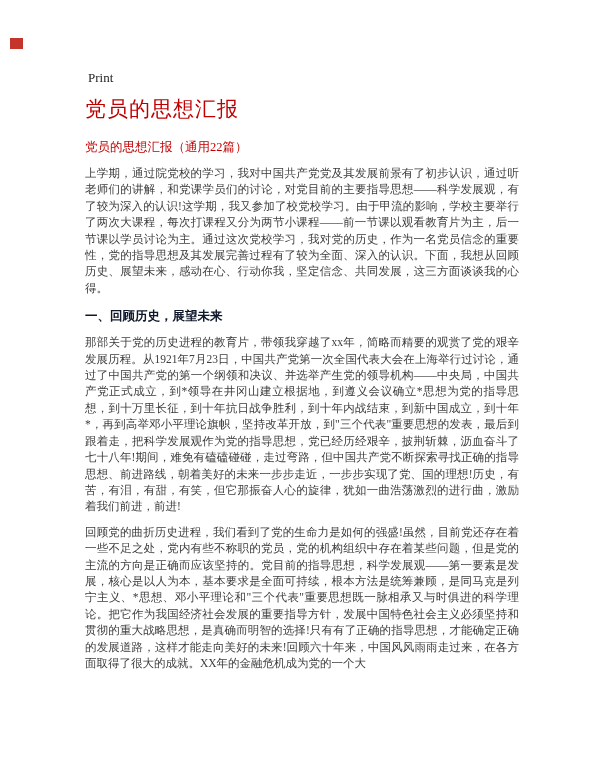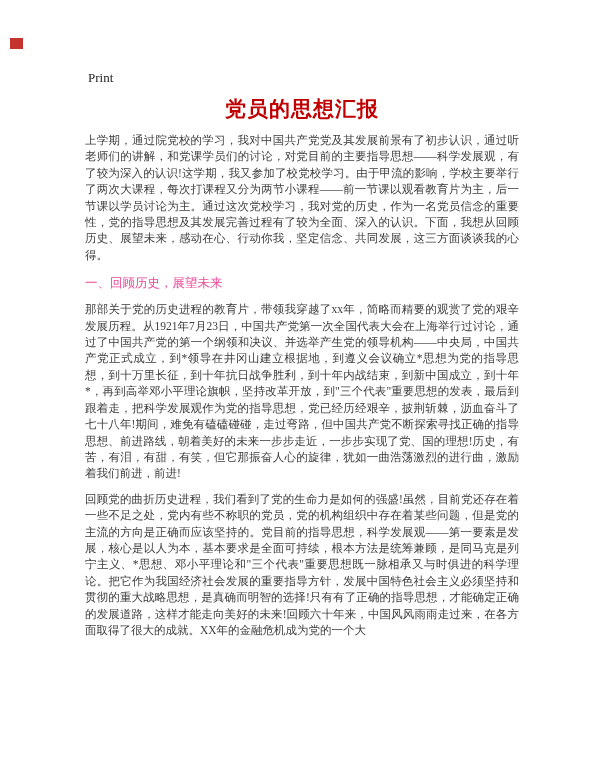--- a/index.html
+++ b/index.html
@@ -29,23 +29,22 @@
     cursor: pointer;
   }
   .content {
     position: absolute;
     left: 85px;
     top: 0;
     width: 434px;
   }
   .doc-title {
     margin: 95px 0 0 0;
-    text-align: center;
     font-size: 21px;
-    font-weight: bold;
+    font-weight: normal;
     color: #c00000;
     letter-spacing: 1px;
   }
   .doc-subtitle {
     margin: 16px 0 0 0;
     font-size: 12.5px;
     color: #c00000;
   }
   .section-heading {
     margin: 13px 0 0 0;
@@ -57,37 +56,38 @@
     font-size: 11.5px;
     line-height: 16.4px;
     color: #3c3c3c;
     text-align: justify;
   }
   .salutation { margin: 12px 0 0 0; }
   .para { margin: 9px 0 0 0; }
   .sub-heading {
     margin: 12px 0 0 0;
     font-size: 12.5px;
-    color: #ec4899;
-    font-weight: normal;
+    color: #0f172a;
+    font-weight: bold;
   }
 </style>
 </head>
 <body>
 
 <div class="page">
 
   <span class="corner-mark"></span>
 
   <a class="print-link">Print</a>
 
   <div class="content">
 
     <h1 class="doc-title">党员的思想汇报</h1>
 
+    <div class="doc-subtitle">党员的思想汇报（通用22篇）</div>
 
 
 
     <p class="body-text para">上学期，通过院党校的学习，我对中国共产党党及其发展前景有了初步认识，通过听老师们的讲解，和党课学员们的讨论，对党目前的主要指导思想——科学发展观，有了较为深入的认识!这学期，我又参加了校党校学习。由于甲流的影响，学校主要举行了两次大课程，每次打课程又分为两节小课程——前一节课以观看教育片为主，后一节课以学员讨论为主。通过这次党校学习，我对党的历史，作为一名党员信念的重要性，党的指导思想及其发展完善过程有了较为全面、深入的认识。下面，我想从回顾历史、展望未来，感动在心、行动你我，坚定信念、共同发展，这三方面谈谈我的心得。</p>
 
     <h3 class="sub-heading">一、回顾历史，展望未来</h3>
 
     <p class="body-text para">那部关于党的历史进程的教育片，带领我穿越了xx年，简略而精要的观赏了党的艰辛发展历程。从1921年7月23日，中国共产党第一次全国代表大会在上海举行过讨论，通过了中国共产党的第一个纲领和决议、并选举产生党的领导机构——中央局，中国共产党正式成立，到*领导在井冈山建立根据地，到遵义会议确立*思想为党的指导思想，到十万里长征，到十年抗日战争胜利，到十年内战结束，到新中国成立，到十年*，再到高举邓小平理论旗帜，坚持改革开放，到"三个代表"重要思想的发表，最后到跟着走，把科学发展观作为党的指导思想，党已经历经艰辛，披荆斩棘，沥血奋斗了七十八年!期间，难免有磕磕碰碰，走过弯路，但中国共产党不断探索寻找正确的指导思想、前进路线，朝着美好的未来一步步走近，一步步实现了党、国的理想!历史，有苦，有泪，有甜，有笑，但它那振奋人心的旋律，犹如一曲浩荡激烈的进行曲，激励着我们前进，前进!</p>
 
     <p class="body-text para">回顾党的曲折历史进程，我们看到了党的生命力是如何的强盛!虽然，目前党还存在着一些不足之处，党内有些不称职的党员，党的机构组织中存在着某些问题，但是党的主流的方向是正确而应该坚持的。党目前的指导思想，科学发展观——第一要素是发展，核心是以人为本，基本要求是全面可持续，根本方法是统筹兼顾，是同马克是列宁主义、*思想、邓小平理论和"三个代表"重要思想既一脉相承又与时俱进的科学理论。把它作为我国经济社会发展的重要指导方针，发展中国特色社会主义必须坚持和贯彻的重大战略思想，是真确而明智的选择!只有有了正确的指导思想，才能确定正确的发展道路，这样才能走向美好的未来!回顾六十年来，中国风风雨雨走过来，在各方面取得了很大的成就。XX年的金融危机成为党的一个大</p>

